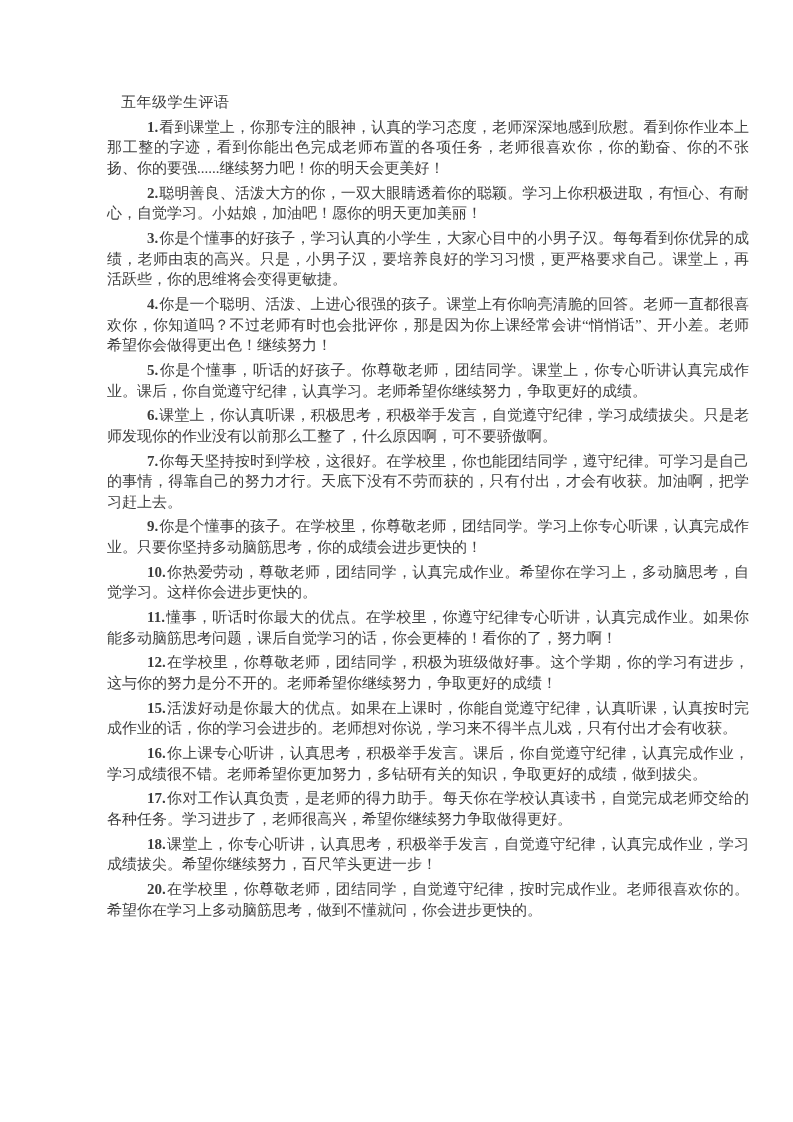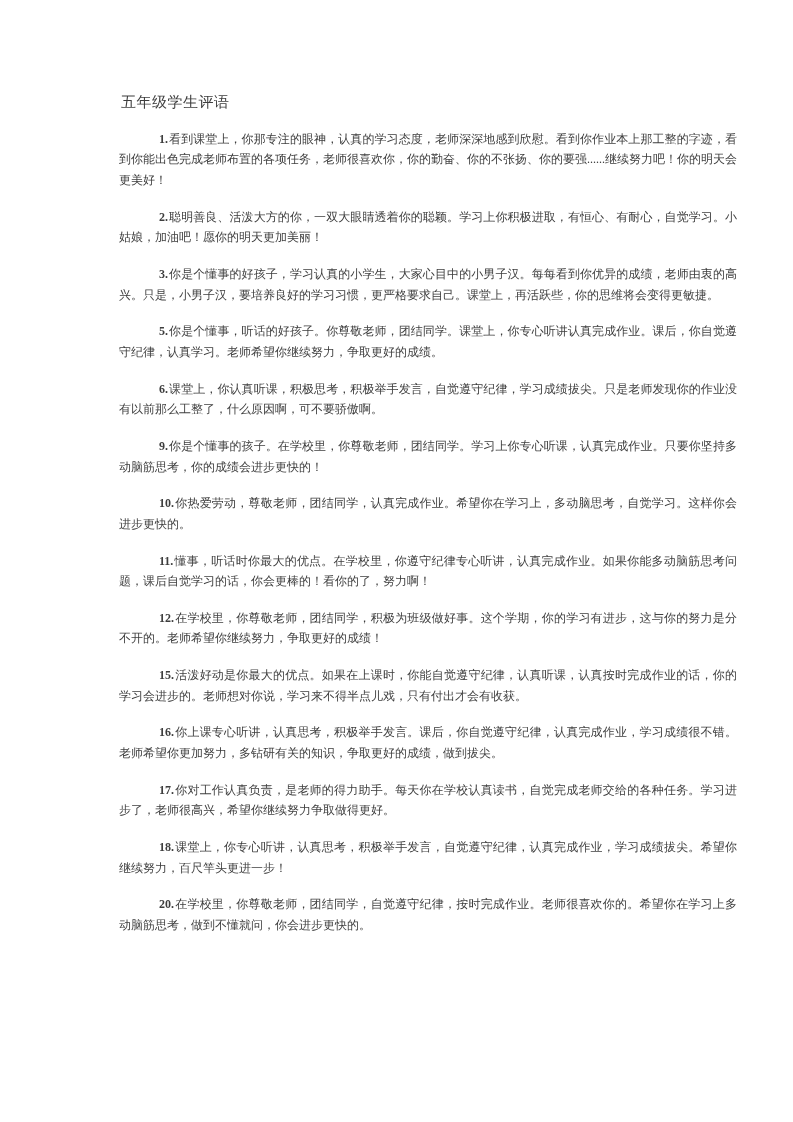--- a/index.html
+++ b/index.html
@@ -21,22 +21,22 @@
     padding:92px 40px 0 103px;   
   }
   .title{
     margin:0 0 0 18px;
     font-size:15px;
     font-weight:normal;
     line-height:20.65px;
     letter-spacing:0.5px;
   }
   .paragraphs p{
-    margin:16px;
-    font-size:12px;
+    margin:4px;
+    font-size:15px;
     line-height:20.65px;
     text-align:justify;
     text-justify:inter-ideograph;
     text-indent:40px;
     word-break:break-all;
   }
   .paragraphs p .num{
     font-weight:bold;
     margin-right:1px;
   }
@@ -47,25 +47,27 @@
 <div class="page">
   <div class="content">
     <h1 class="title">五年级学生评语</h1>
     <div class="paragraphs">
   <p><span class="num">1.</span><span class="txt">看到课堂上，你那专注的眼神，认真的学习态度，老师深深地感到欣慰。看到你作业本上那工整的字迹，看到你能出色完成老师布置的各项任务，老师很喜欢你，你的勤奋、你的不张扬、你的要强......继续努力吧！你的明天会更美好！</span></p>
 
   <p><span class="num">2.</span><span class="txt">聪明善良、活泼大方的你，一双大眼睛透着你的聪颖。学习上你积极进取，有恒心、有耐心，自觉学习。小姑娘，加油吧！愿你的明天更加美丽！</span></p>
 
   <p><span class="num">3.</span><span class="txt">你是个懂事的好孩子，学习认真的小学生，大家心目中的小男子汉。每每看到你优异的成绩，老师由衷的高兴。只是，小男子汉，要培养良好的学习习惯，更严格要求自己。课堂上，再活跃些，你的思维将会变得更敏捷。</span></p>
 
+  <p><span class="num">4.</span><span class="txt">你是一个聪明、活泼、上进心很强的孩子。课堂上有你响亮清脆的回答。老师一直都很喜欢你，你知道吗？不过老师有时也会批评你，那是因为你上课经常会讲“悄悄话”、开小差。老师希望你会做得更出色！继续努力！</span></p>
 
   <p><span class="num">5.</span><span class="txt">你是个懂事，听话的好孩子。你尊敬老师，团结同学。课堂上，你专心听讲认真完成作业。课后，你自觉遵守纪律，认真学习。老师希望你继续努力，争取更好的成绩。</span></p>
 
   <p><span class="num">6.</span><span class="txt">课堂上，你认真听课，积极思考，积极举手发言，自觉遵守纪律，学习成绩拔尖。只是老师发现你的作业没有以前那么工整了，什么原因啊，可不要骄傲啊。</span></p>
 
+  <p><span class="num">7.</span><span class="txt">你每天坚持按时到学校，这很好。在学校里，你也能团结同学，遵守纪律。可学习是自己的事情，得靠自己的努力才行。天底下没有不劳而获的，只有付出，才会有收获。加油啊，把学习赶上去。</span></p>
 
 
   <p><span class="num">9.</span><span class="txt">你是个懂事的孩子。在学校里，你尊敬老师，团结同学。学习上你专心听课，认真完成作业。只要你坚持多动脑筋思考，你的成绩会进步更快的！</span></p>
 
   <p><span class="num">10.</span><span class="txt">你热爱劳动，尊敬老师，团结同学，认真完成作业。希望你在学习上，多动脑思考，自觉学习。这样你会进步更快的。</span></p>
 
   <p><span class="num">11.</span><span class="txt">懂事，听话时你最大的优点。在学校里，你遵守纪律专心听讲，认真完成作业。如果你能多动脑筋思考问题，课后自觉学习的话，你会更棒的！看你的了，努力啊！</span></p>
 
   <p><span class="num">12.</span><span class="txt">在学校里，你尊敬老师，团结同学，积极为班级做好事。这个学期，你的学习有进步，这与你的努力是分不开的。老师希望你继续努力，争取更好的成绩！</span></p>
 

